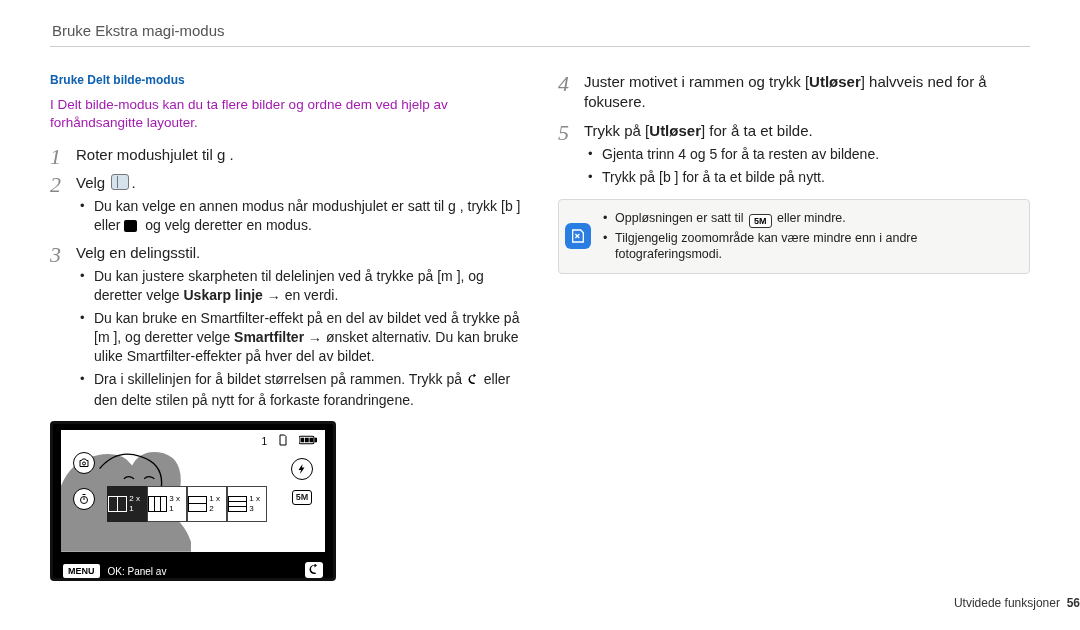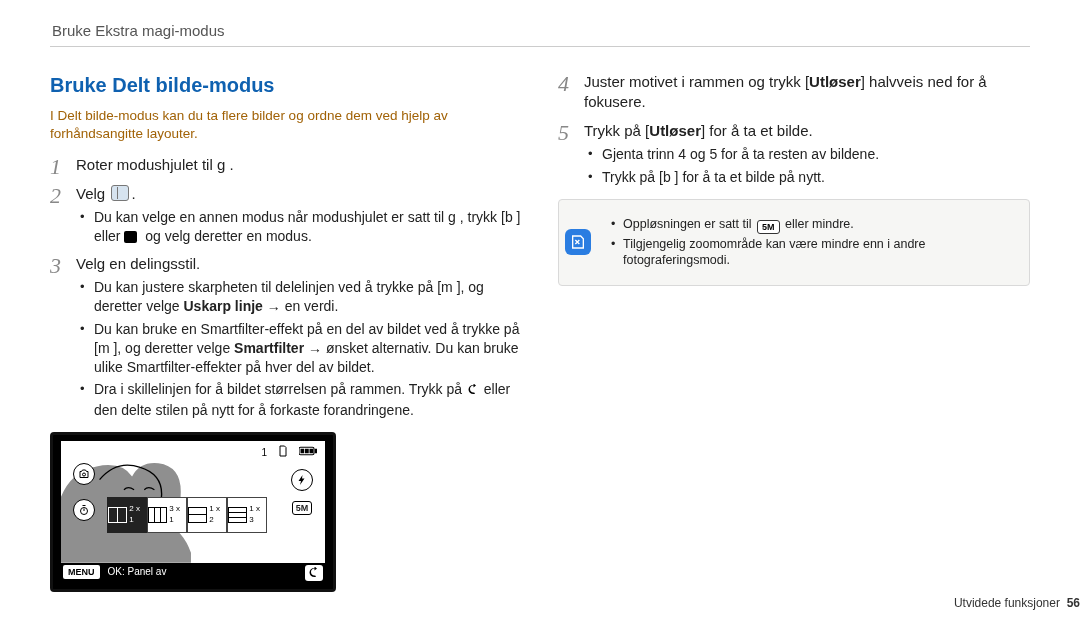--- a/index.html
+++ b/index.html
@@ -41,26 +41,26 @@
     gap: 36px;
   }
   .col {
     flex: 1 1 0;
     font-size: 13.5px;
     line-height: 1.35;
   }
   h2.title {
     color: #0f61b0;
     font-weight: 700;
-    font-size: 20px;
+    font-size: 12px;
     margin: 0 0 6px 0;
   }
   .intro {
     margin: 8px 0 12px 0;
-    color: #a16207;
+    color: #a21caf;
   }
   ol.steps {
     list-style: none;
     padding: 0;
     margin: 0;
     counter-reset: step;
   }
   ol.steps > li {
     counter-increment: step;
     position: relative;
@@ -144,21 +144,21 @@
     position: absolute;
     left: 6px;
     top: 50%;
     transform: translateY(-50%);
     width: 26px; height: 26px;
     border-radius: 6px;
     background: #2a7de1;
     display: flex; align-items: center; justify-content: center;
   }
   .notebox .note-icon svg { width: 16px; height: 16px; }
-  .notebox ul { margin: 8px; padding: 0; list-style: none; }
+  .notebox ul { margin: 0; padding: 0; list-style: none; }
   .notebox li { position: relative; padding-left: 12px; margin: 2px 0; }
   .notebox li::before { content: "•"; position: absolute; left: 0; }
   .res-chip {
     display: inline-block;
     vertical-align: -2px;
     border: 1px solid #333;
     border-radius: 3px;
     padding: 0 4px;
     font-size: 9px;
     font-weight: 700;
@@ -235,21 +235,21 @@
   .layout-cell .ico.v::before { content:""; position:absolute; left:8px; top:0; bottom:0; border-left:1px solid currentColor;}
   .layout-cell .ico.v3::before { content:""; position:absolute; left:5px; top:0; bottom:0; border-left:1px solid currentColor;}
   .layout-cell .ico.v3::after { content:""; position:absolute; left:11px; top:0; bottom:0; border-left:1px solid currentColor;}
   .layout-cell .ico.h::before { content:""; position:absolute; top:6px; left:0; right:0; border-top:1px solid currentColor;}
   .layout-cell .ico.h3::before { content:""; position:absolute; top:4px; left:0; right:0; border-top:1px solid currentColor;}
   .layout-cell .ico.h3::after { content:""; position:absolute; top:9px; left:0; right:0; border-top:1px solid currentColor;}
   .camera .bottombar {
     position: absolute;
     left: 0; right: 0; bottom: 0; height: 24px;
     background: #000; color: #fff;
-    display: flex; align-items: flex-start;
+    display: flex; align-items: flex-end;
     font-size: 10px;
   }
   .camera .bottombar .menu {
     background: #fff; color: #000; font-weight: 700;
     padding: 1px 5px; border-radius: 2px;
     margin: 0 8px 0 10px;
     font-size: 9px;
   }
   .camera .bottombar .redo {
     margin-left: auto; margin-right: 10px;

